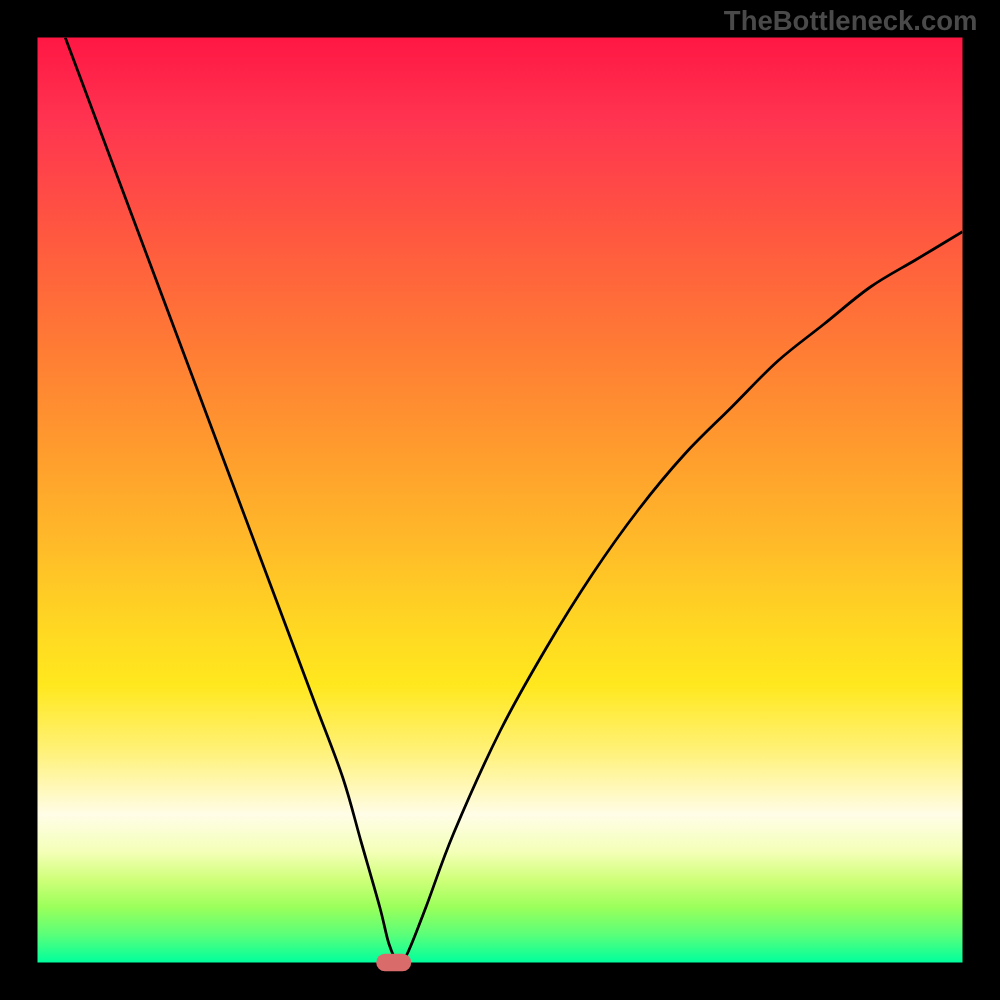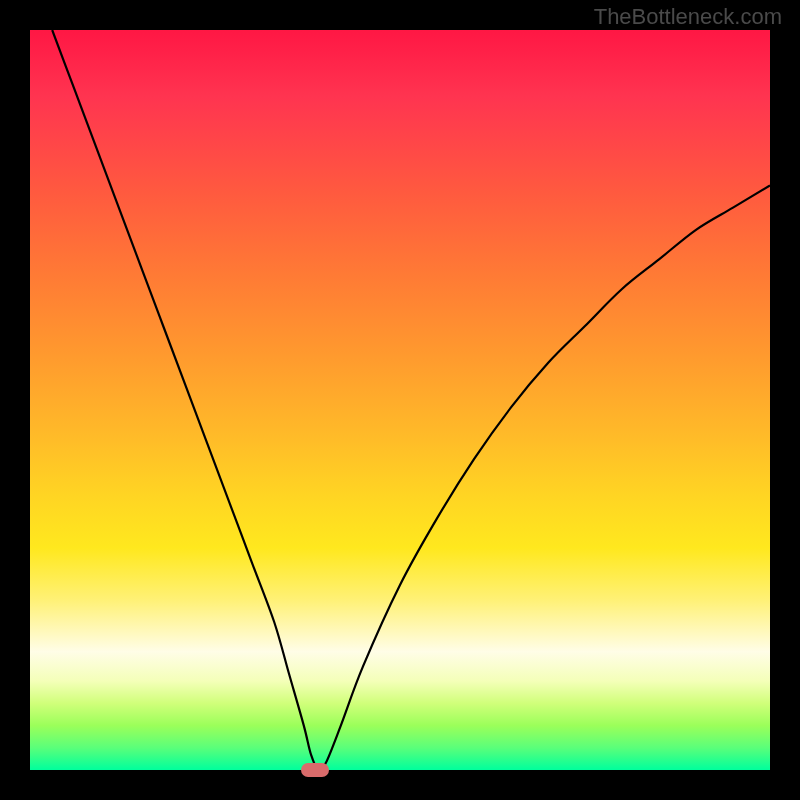--- a/index.html
+++ b/index.html
@@ -10,21 +10,21 @@
       position: relative;
       overflow: hidden;
       font-family: Arial, sans-serif;
     }
     .watermark {
       position: absolute;
       top: 4px;
       right: 18px;
       color: #4a4a4a;
       font-size: 22px;
-      font-weight: 400;
+      font-weight: 700;
       z-index: 10;
     }
     .plot-area {
       position: absolute;
       top: 30px;
       left: 30px;
       width: 740px;
       height: 740px;
       background: linear-gradient(to bottom,
         #ff1744 0%,

